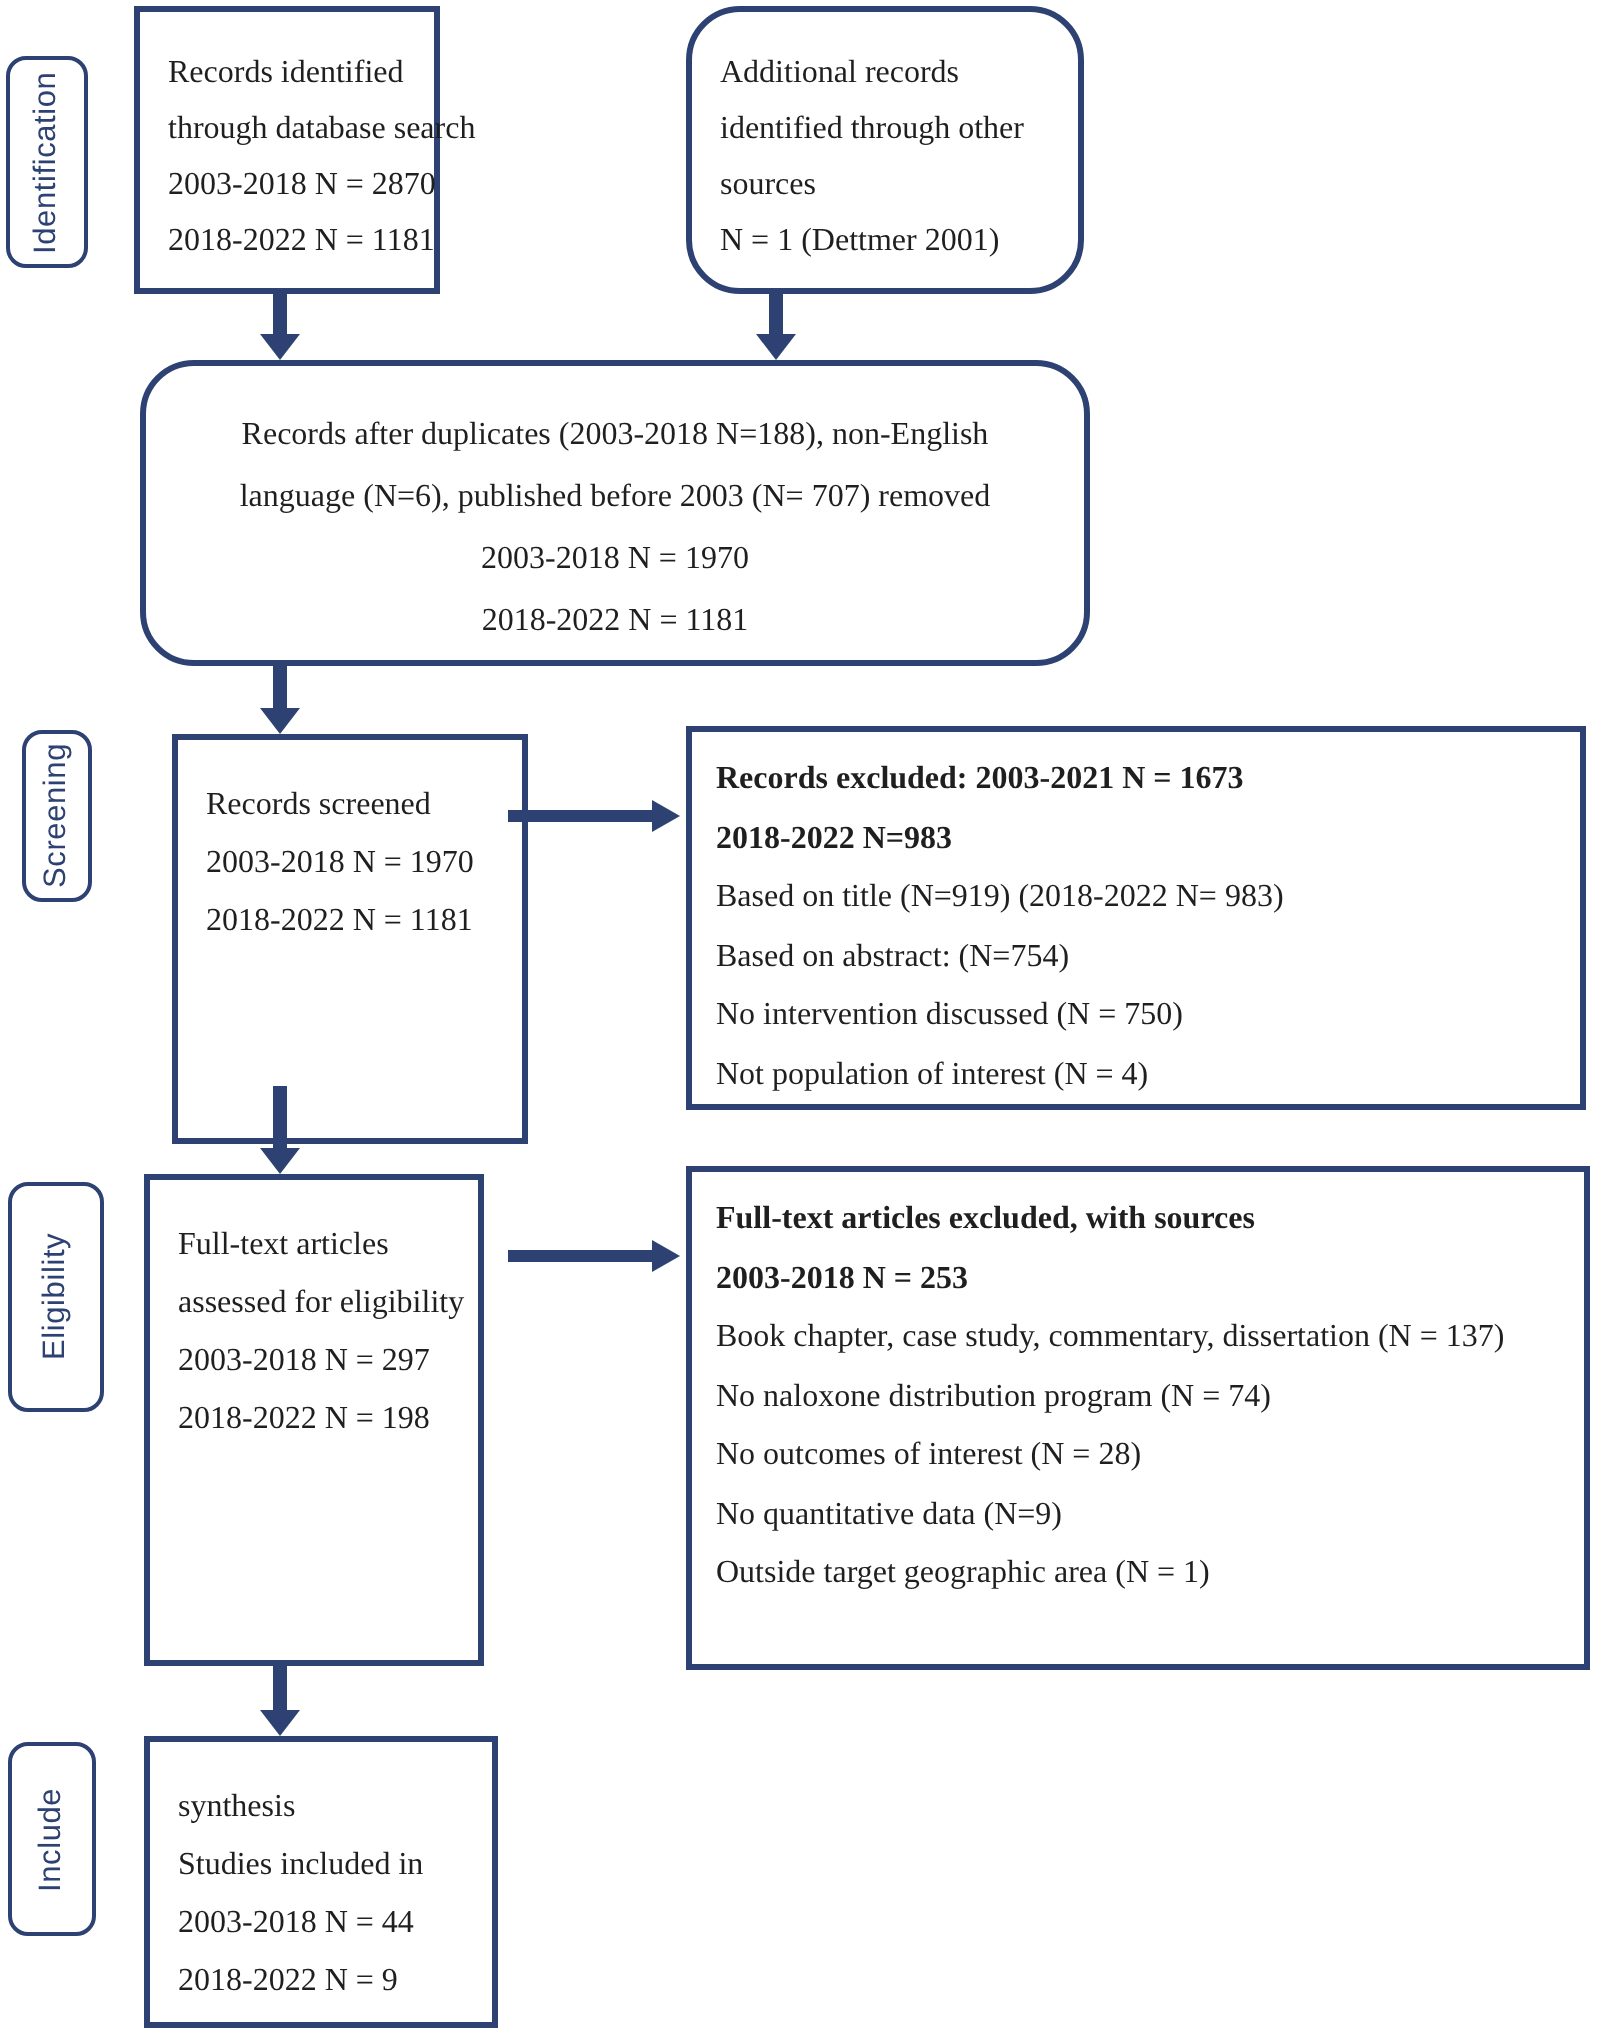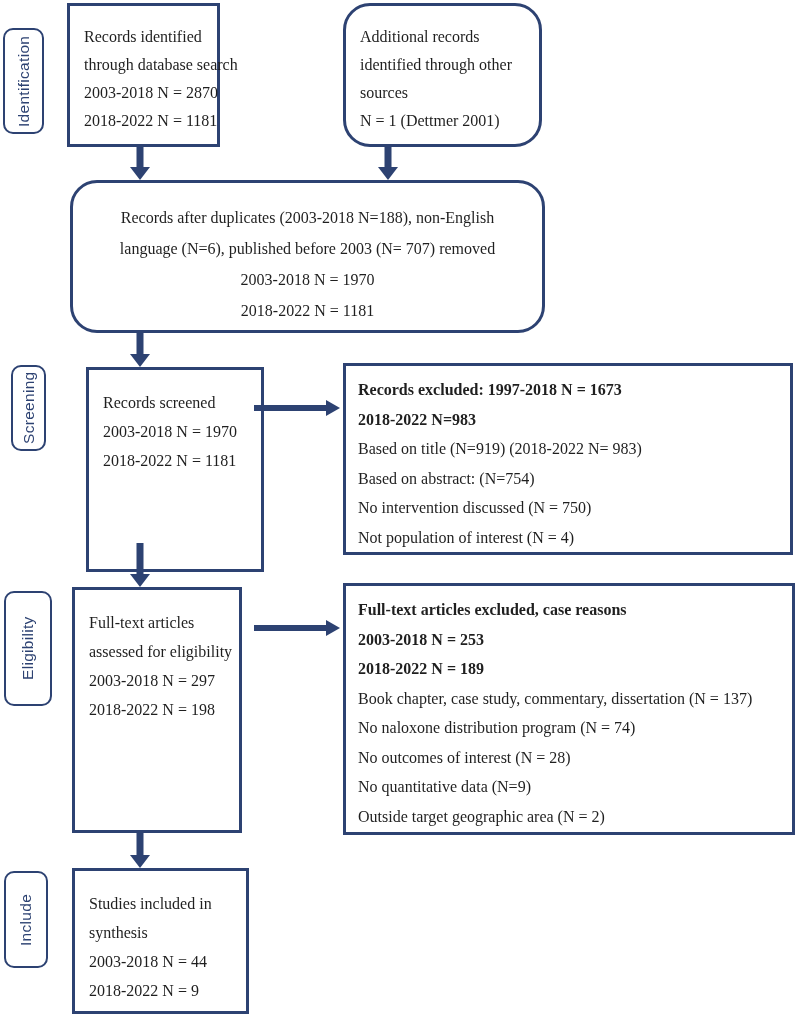--- a/index.html
+++ b/index.html
@@ -115,49 +115,48 @@
     <div class="line">2018-2022 N = 1181</div>
   </div>
 
   <div class="box pad-b" style="left:86px; top:367px; width:178px; height:205px;">
     <div class="line">Records screened</div>
     <div class="line">2003-2018 N = 1970</div>
     <div class="line">2018-2022 N = 1181</div>
   </div>
 
   <div class="box pad-c" style="left:343px; top:363px; width:450px; height:192px;">
-    <div class="line bold">Records excluded: 1997-2018 N = 1673</div>
+    <div class="line bold">Records excluded: 2003-2021 N = 1673</div>
     <div class="line bold">2018-2022 N=983</div>
     <div class="line">Based on title (N=919) (2018-2022 N= 983)</div>
     <div class="line">Based on abstract: (N=754)</div>
     <div class="line">No intervention discussed (N = 750)</div>
     <div class="line">Not population of interest (N = 4)</div>
   </div>
 
   <div class="box pad-b" style="left:72px; top:587px; width:170px; height:246px;">
     <div class="line">Full-text articles</div>
     <div class="line">assessed for eligibility</div>
     <div class="line">2003-2018 N = 297</div>
     <div class="line">2018-2022 N = 198</div>
   </div>
 
   <div class="box pad-c" style="left:343px; top:583px; width:452px; height:252px;">
-    <div class="line bold">Full-text articles excluded, case reasons</div>
+    <div class="line bold">Full-text articles excluded, with sources</div>
     <div class="line bold">2003-2018 N = 253</div>
-    <div class="line bold">2018-2022 N = 189</div>
     <div class="line">Book chapter, case study, commentary, dissertation (N = 137)</div>
     <div class="line">No naloxone distribution program (N = 74)</div>
     <div class="line">No outcomes of interest (N = 28)</div>
     <div class="line">No quantitative data (N=9)</div>
-    <div class="line">Outside target geographic area (N = 2)</div>
+    <div class="line">Outside target geographic area (N = 1)</div>
   </div>
 
   <div class="box pad-b" style="left:72px; top:868px; width:177px; height:146px;">
+    <div class="line">synthesis</div>
     <div class="line">Studies included in</div>
-    <div class="line">synthesis</div>
     <div class="line">2003-2018 N = 44</div>
     <div class="line">2018-2022 N = 9</div>
   </div>
 
   <div class="arrow-v" style="left:130px; top:147px; height:33px;">
     <div class="stem"></div>
     <div class="head"></div>
   </div>
   <div class="arrow-v" style="left:378px; top:147px; height:33px;">
     <div class="stem"></div>

